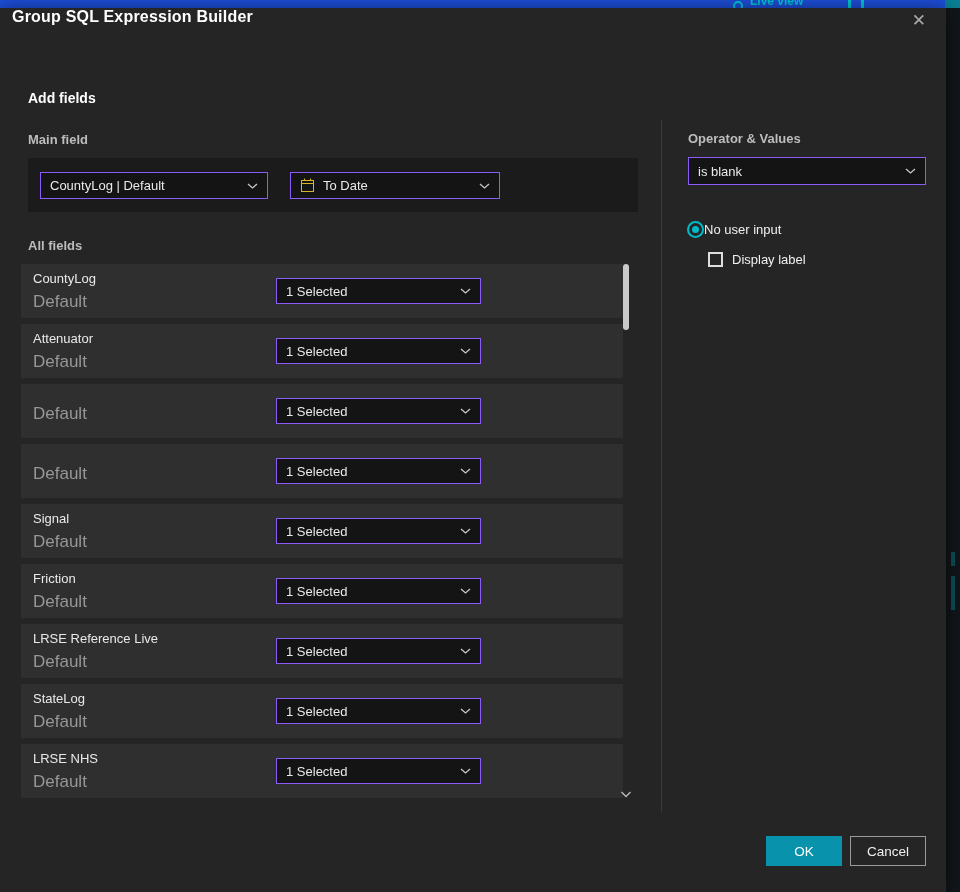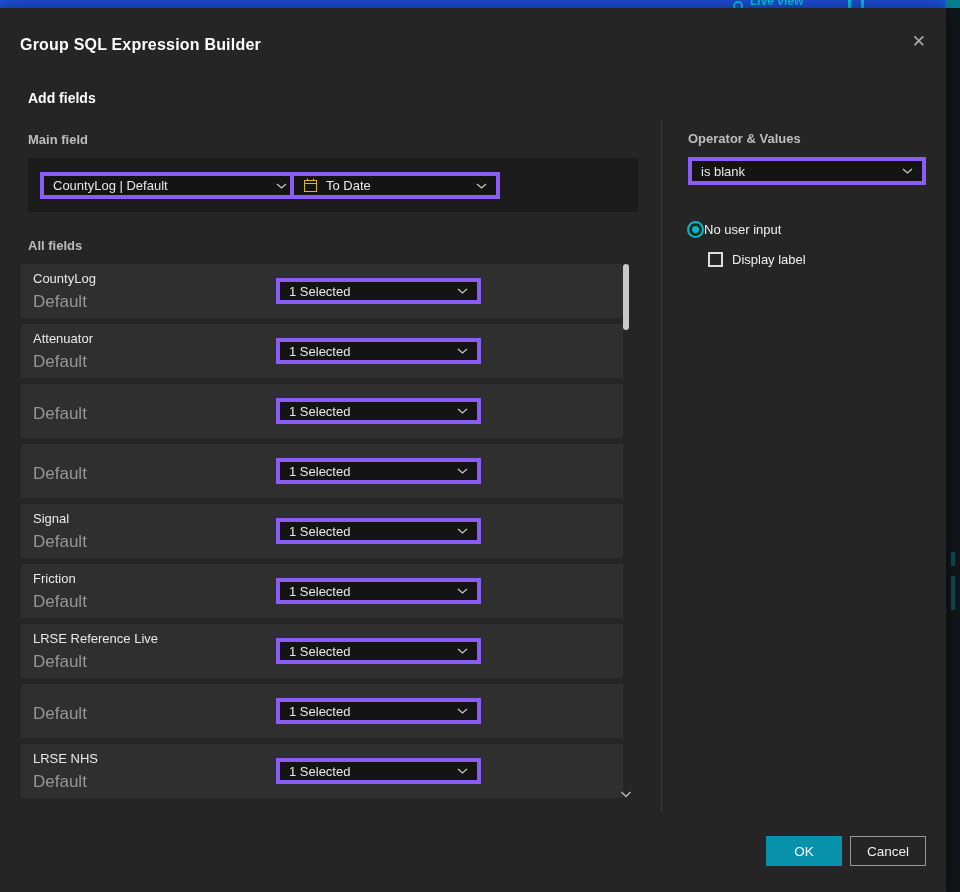--- a/index.html
+++ b/index.html
@@ -12,38 +12,38 @@
             border-radius:50%;box-sizing:border-box;}
   .live-label{position:absolute;left:750px;top:-6px;color:var(--live-view,#00c9d4);font-size:12px;font-weight:700;}
   .tb-bar{position:absolute;top:0;width:3px;height:8px;background:var(--live-view,#00c9d4);}
   .tb-block{position:absolute;right:0;top:0;width:15px;height:8px;background:#0a7f93;}
   .side-strip{position:absolute;top:8px;right:0;width:14px;height:884px;background:#11161a;}
   .strip-mark{position:absolute;left:5px;width:4px;background:#0d4e59;}
 
   
   .dialog{position:absolute;left:0;top:8px;width:946px;height:884px;background:#252525;
           box-shadow:0 2px 18px rgba(0,0,0,.55);}
-  .dlg-header{position:absolute;top:0;left:0;right:0;height:46px;display:flex;align-items:flex-end;
-              justify-content:space-between;padding:0 16px 0 20px;box-sizing:border-box;}
+  .dlg-header{position:absolute;top:0;left:0;right:0;height:46px;display:flex;align-items:flex-start;
+              justify-content:space-between;padding:0 16px 0 12px;box-sizing:border-box;}
   .dlg-title{color:#ffffff;font-size:16px;font-weight:700;letter-spacing:.2px;}
   .close-btn{color:#a9a9a9;font-size:17px;line-height:17px;cursor:pointer;padding:4px;}
 
   .h-add{position:absolute;left:28px;top:82px;color:#ffffff;font-size:14px;font-weight:700;}
   .lbl{position:absolute;color:#bdbdbd;font-size:13px;font-weight:700;}
   #lbl-main{left:28px;top:124px;}
   #lbl-all{left:28px;top:230px;}
   #lbl-op{left:688px;top:123px;}
 
   .main-panel{position:absolute;left:28px;top:150px;width:610px;height:54px;background:#1b1b1b;}
 
-  .dropdown{display:flex;align-items:center;background:#141414;border:4px solid #8b5cf6;box-sizing:border-box;
+  .dropdown{display:flex;align-items:center;background:#141414;border:1px solid #8b5cf6;box-sizing:border-box;
             padding:0 9px;color:#e9e9e9;font-size:13px;cursor:pointer;}
   .dd-text{flex:1;white-space:nowrap;overflow:hidden;}
   .chev{flex:0 0 auto;margin-left:6px;}
-  #dd-main-field{position:absolute;left:12px;top:14px;width:260px;height:27px;}
+  #dd-main-field{position:absolute;left:12px;top:14px;width:228px;height:27px;}
   #dd-date{position:absolute;left:262px;top:14px;width:210px;height:27px;}
   .cal-icon{margin-right:8px;flex:0 0 auto;display:inline-flex;color:var(--calendar-icon,#d9b427);}
 
   .fields-list{position:absolute;left:21px;top:256px;width:610px;height:540px;
                display:flex;flex-direction:column;gap:6px;}
   .field-row{width:602px;height:54px;background:#2f2f2f;display:flex;align-items:center;flex:0 0 auto;}
   .field-info{width:255px;padding-left:12px;box-sizing:border-box;}
   .field-name{color:#e9e9e9;font-size:13px;line-height:15px;}
   .field-sub{color:#979797;font-size:17px;margin-top:6px;}
   .row-dd{width:205px;height:26px;}
@@ -210,20 +210,21 @@
         <div class="dropdown row-dd">
           <span class="dd-text">1 Selected</span>
           <svg class="chev" width="11" height="6" viewBox="0 0 11 6">
               <path d="M1 1l4.5 4L10 1" fill="none" stroke="#c8c8c8" stroke-width="1.3"></path>
             </svg>
         </div>
       </div>
 
       <div class="field-row">
         <div class="field-info">
+          <div class="field-name">StateLog</div>
           <div class="field-sub">Default</div>
         </div>
         <div class="dropdown row-dd">
           <span class="dd-text">1 Selected</span>
           <svg class="chev" width="11" height="6" viewBox="0 0 11 6">
               <path d="M1 1l4.5 4L10 1" fill="none" stroke="#c8c8c8" stroke-width="1.3"></path>
             </svg>
         </div>
       </div>
 

